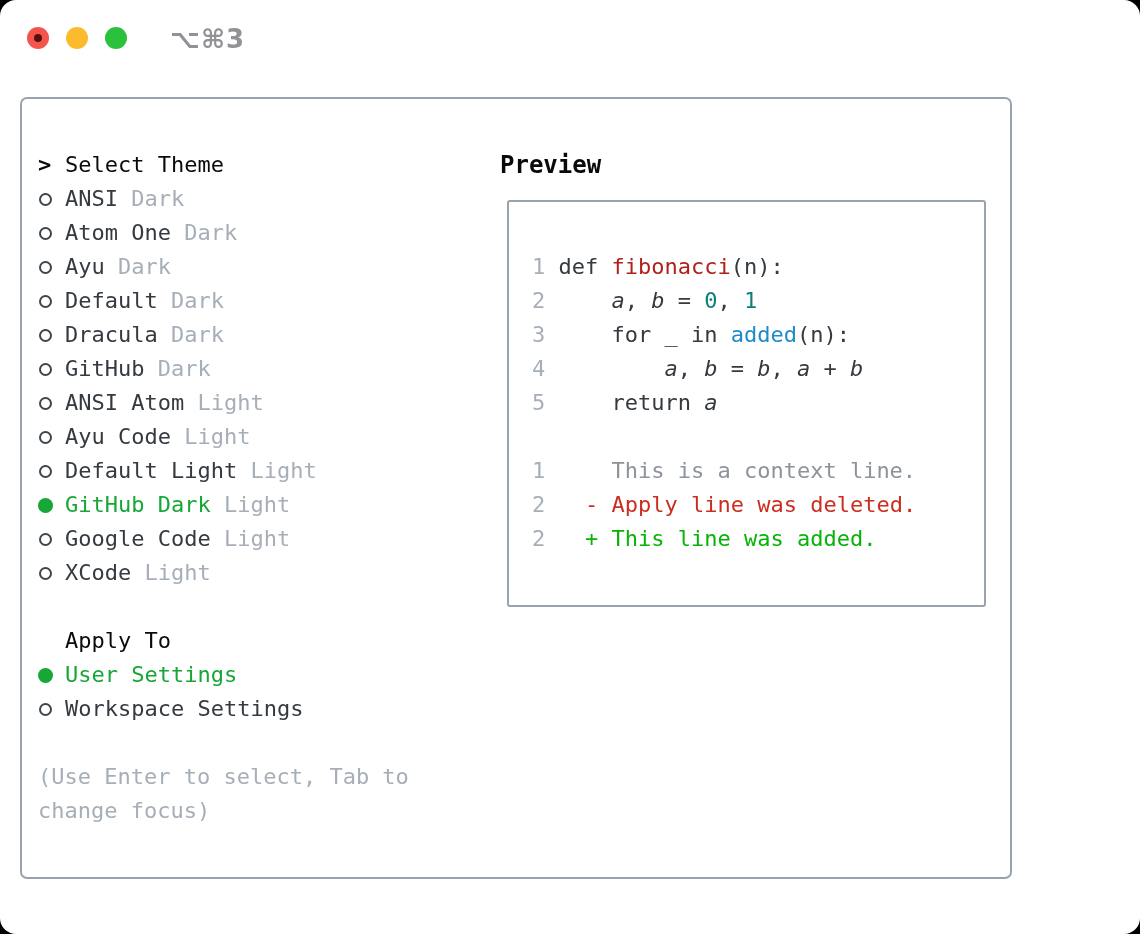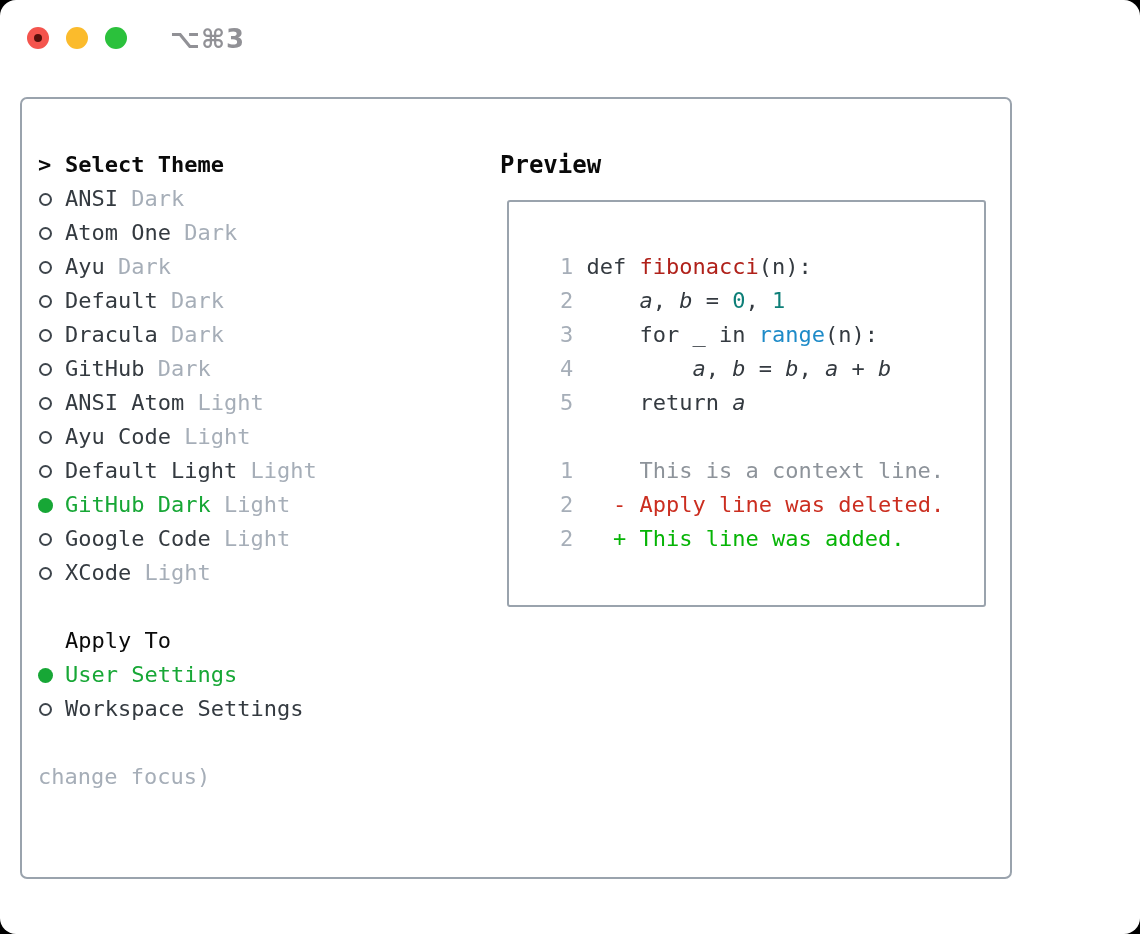--- a/index.html
+++ b/index.html
@@ -22,33 +22,33 @@
          border:2px solid var(--panel-border);border-radius:7px;background:#fff;}
 
   
   .left-col{position:absolute;left:16px;top:49px;width:440px;}
   .row{height:34px;display:flex;align-items:center;font-size:22px;line-height:34px;
        color:var(--text-dark);white-space:pre;}
   .marker{width:27px;flex:0 0 27px;display:flex;align-items:center;justify-content:flex-start;}
   .cursor-glyph{font-weight:bold;color:var(--text-black);}
   .radio{width:13px;height:13px;border-radius:50%;border:2px solid #3e454c;box-sizing:border-box;margin-left:1px;}
   .radio.sel{border:none;width:15px;height:15px;background:var(--accent-green);margin-left:0;}
-  .bold-hdr{font-weight:bold;color:var(--text-black);}
+  .bold-hdr{font-weight:normal;color:var(--text-black);}
   .hdr2{color:var(--text-black);}
   .item-label{color:var(--text-dark);}
   .item-label.sel{color:var(--accent-green);}
   .variant{color:var(--text-muted);}
   .hint-row{color:var(--text-muted);}
 
   
   .preview-hdr{position:absolute;left:478px;top:49px;height:34px;line-height:34px;
                font-size:24px;font-weight:bold;color:var(--text-black);}
   .preview-box{position:absolute;left:485px;top:101px;width:475px;height:403px;
                border:2px solid var(--panel-border);border-radius:3px;background:#fff;}
-  .code{position:absolute;left:23px;top:48px;margin-left:28px;}
+  .code{position:absolute;left:23px;top:48px;}
   .code-line{height:34px;line-height:34px;font-size:22px;white-space:pre;color:var(--text-dark);}
   .tok-plain{color:var(--text-dark);}
   .tok-linenum{color:var(--text-muted);}
   .tok-func{color:var(--func-red);}
   .tok-num{color:var(--number-teal);}
   .tok-builtin{color:var(--builtin-blue);}
   .tok-var{color:var(--text-dark);font-style:italic;}
   .tok-context{color:var(--diff-context-gray);}
   .tok-del{color:var(--diff-deleted-red);}
   .tok-add{color:var(--diff-added-green);text-align:right;}
@@ -92,30 +92,31 @@
       <div class="row">
         <span class="marker"></span>
         <span class="hdr2">Apply To</span>
       </div>
       <div id="apply-items">
           <div class="row"><span class="marker"><span class="radio sel"></span></span><span class="item-label sel">User Settings</span></div>
           <div class="row"><span class="marker"><span class="radio"></span></span><span class="item-label">Workspace Settings</span></div>
         </div>
       <div class="row"></div>
       <div id="hint-lines">
+          <div class="row hint-row">(Use Enter to select, Tab to</div>
           <div class="row hint-row">change focus)</div>
         </div>
     </div>
 
     <div class="preview-hdr">Preview</div>
     <div class="preview-box">
       <div class="code" id="code-lines">
           <div class="code-line"><span class="tok-linenum">1</span><span class="tok-plain"> def </span><span class="tok-func">fibonacci</span><span class="tok-plain">(n):</span></div>
           <div class="code-line"><span class="tok-linenum">2</span><span class="tok-plain">     </span><span class="tok-var">a</span><span class="tok-plain">, </span><span class="tok-var">b</span><span class="tok-plain"> = </span><span class="tok-num">0</span><span class="tok-plain">, </span><span class="tok-num">1</span></div>
-          <div class="code-line"><span class="tok-linenum">3</span><span class="tok-plain">     for _ in </span><span class="tok-builtin">range</span><span class="tok-plain">(n):</span></div>
+          <div class="code-line"><span class="tok-linenum">3</span><span class="tok-plain">     for _ in </span><span class="tok-builtin">added</span><span class="tok-plain">(n):</span></div>
           <div class="code-line"><span class="tok-linenum">4</span><span class="tok-plain">         </span><span class="tok-var">a</span><span class="tok-plain">, </span><span class="tok-var">b</span><span class="tok-plain"> = </span><span class="tok-var">b</span><span class="tok-plain">, </span><span class="tok-var">a</span><span class="tok-plain"> + </span><span class="tok-var">b</span></div>
           <div class="code-line"><span class="tok-linenum">5</span><span class="tok-plain">     return </span><span class="tok-var">a</span></div>
           <div class="code-line"></div>
           <div class="code-line"><span class="tok-linenum">1</span><span class="tok-context">     This is a context line.</span></div>
           <div class="code-line"><span class="tok-linenum">2</span><span class="tok-plain">   </span><span class="tok-del">- Apply line was deleted.</span></div>
           <div class="code-line"><span class="tok-linenum">2</span><span class="tok-plain">   </span><span class="tok-add">+ This line was added.</span></div>
         </div>
     </div>
 
   </div>

